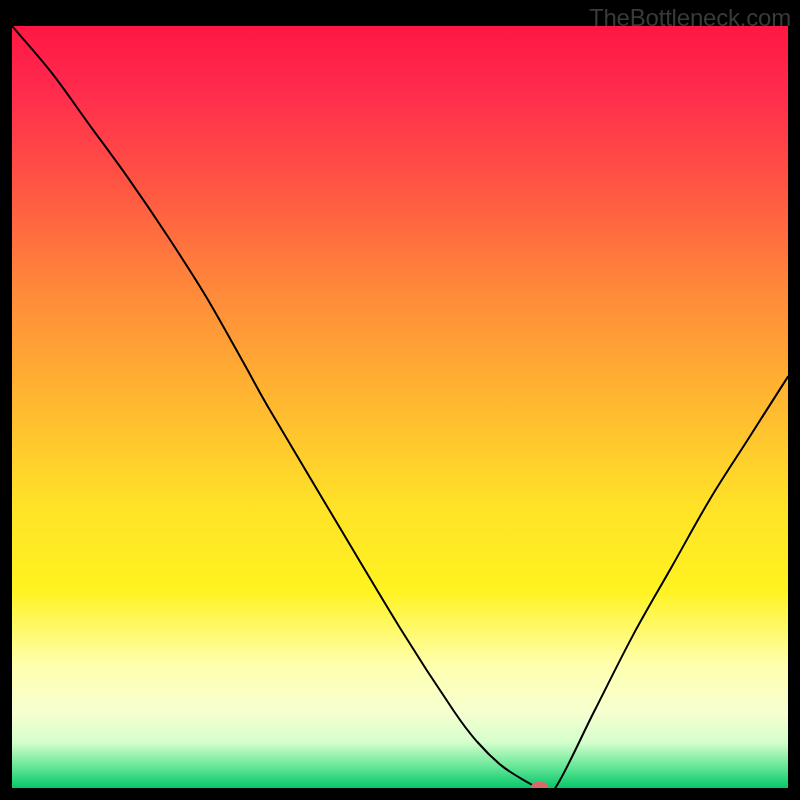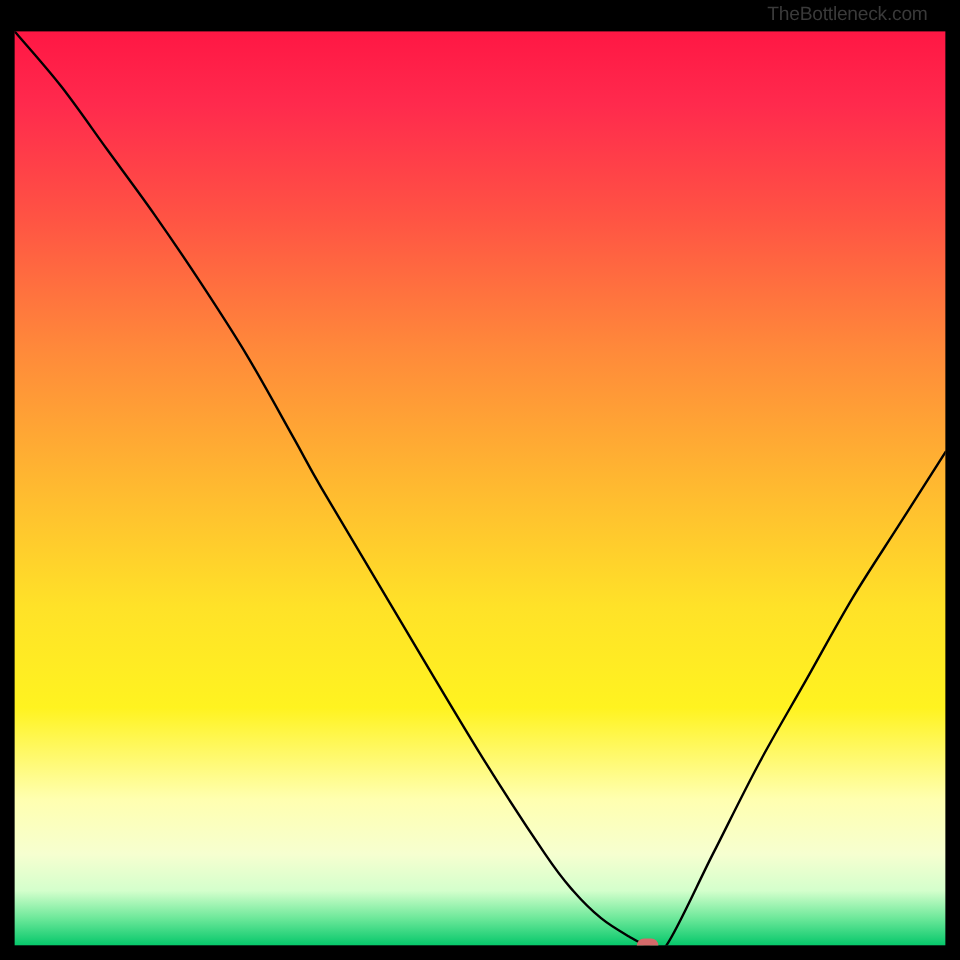--- a/index.html
+++ b/index.html
@@ -17,23 +17,23 @@
     width: 776px;
     height: 762px;
     background: #000;
   }
   .plot svg {
     display: block;
   }
   .watermark {
     position: absolute;
     top: 4px;
-    right: 27px;
+    right: 9px;
     font-family: Arial, Helvetica, sans-serif;
-    font-size: 16px;
+    font-size: 24px;
     color: #3a3a3a;
     letter-spacing: -0.2px;
     font-weight: 500;
     user-select: none;
   }
 </style>
 </head>
 <body>
 
 <div class="plot">

